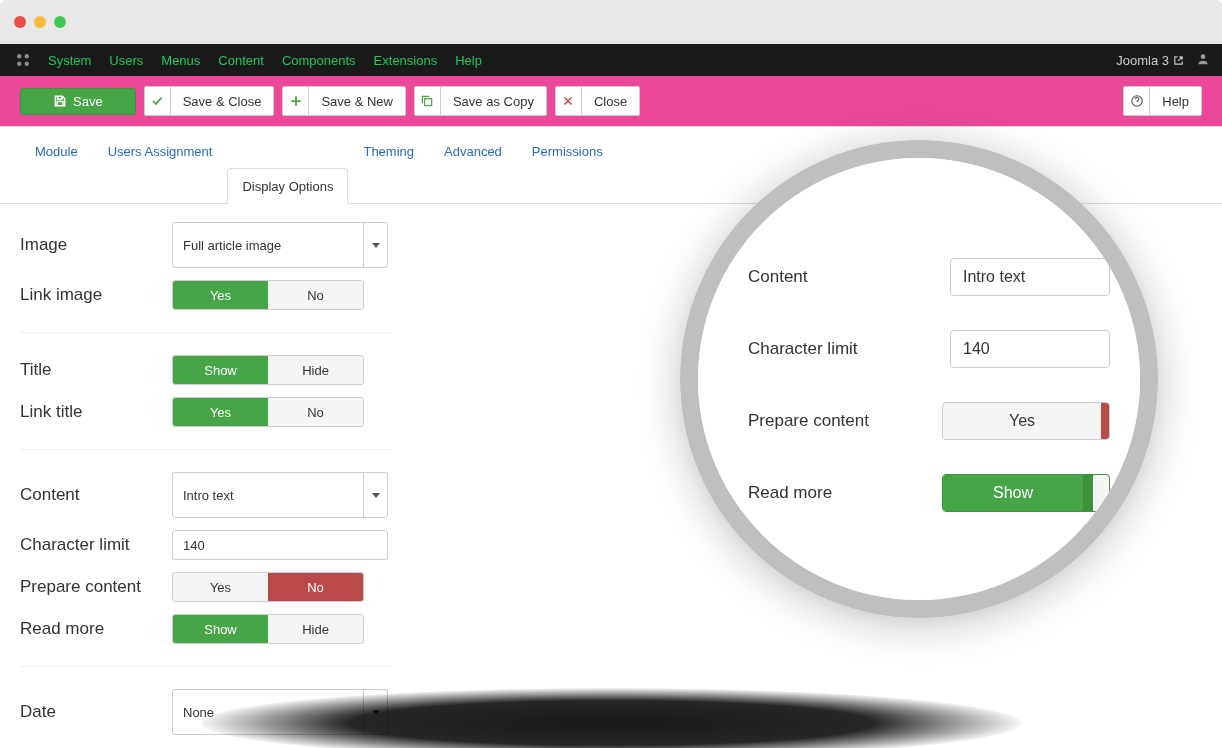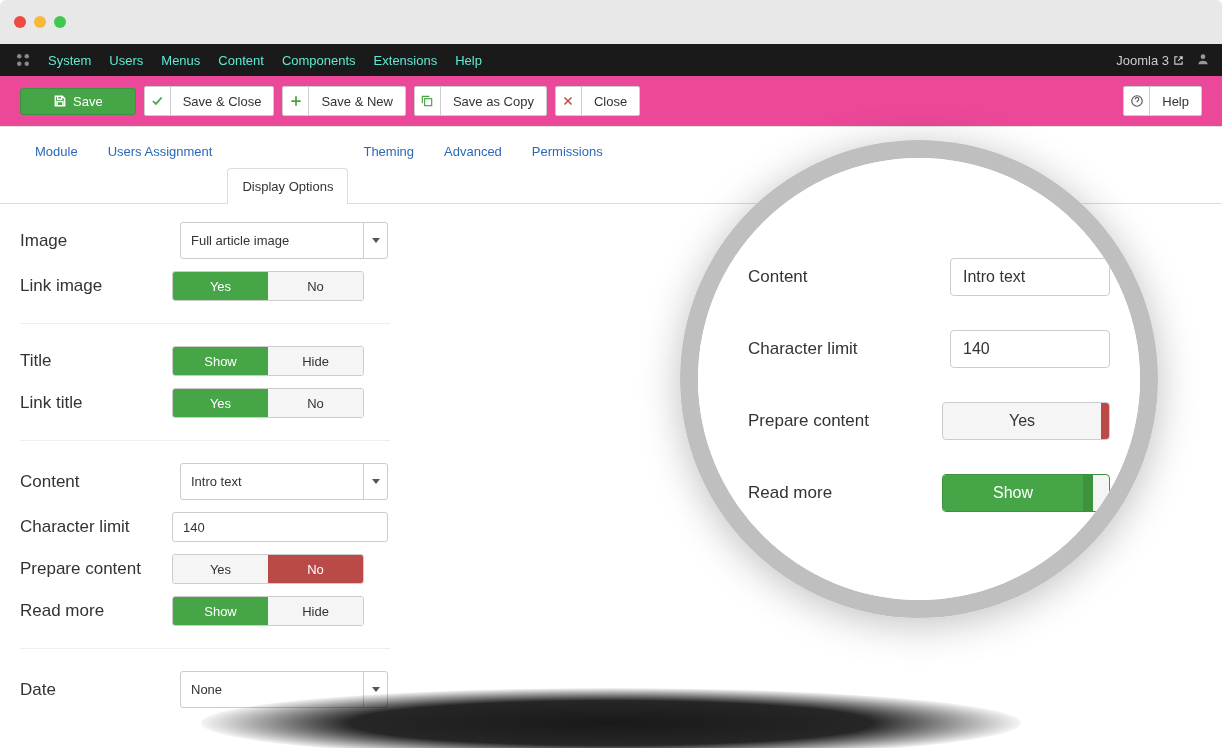--- a/index.html
+++ b/index.html
@@ -6,40 +6,40 @@
 body { font-family: -apple-system, BlinkMacSystemFont, "Segoe UI", Arial, sans-serif; font-size: 13px; color: #333; background: #fff; }
 .window { width: 1222px; height: 748px; position: relative; background: #fff; border-radius: 6px 6px 0 0; overflow: hidden; }
 .titlebar { height: 44px; background: #e8e8e8; display: flex; align-items: center; padding: 0 14px; gap: 8px; }
 .tb-dot { width: 12px; height: 12px; border-radius: 50%; }
 .tb-red { background: #ed4a41; }
 .tb-yellow { background: #f6b93b; }
 .tb-green { background: #3fc950; }
 .menubar { height: 32px; background: #1a1a1a; color: #999; display: flex; align-items: center; padding: 0 12px; font-size: 13px; }
 .menubar .logo { width: 22px; height: 22px; margin-right: 14px; display:flex; align-items:center; justify-content:center; }
 .menubar .logo svg { width: 18px; height: 18px; }
-.menubar .mitem { margin-right: 18px; cursor: pointer; color: #5eead4; }
+.menubar .mitem { margin-right: 18px; cursor: pointer; color: #22c55e; }
 .menubar .spacer { flex: 1; }
 .menubar .site { color: #ccc; margin-right: 12px; display:flex; align-items:center; gap:4px;}
 .menubar .user-icon { width:14px; height:14px; color:#999;}
 .toolbar { background: #ec4899; border-bottom: 1px solid #e0e0e0; padding: 10px 20px; display: flex; align-items: center; gap: 8px; }
 .btn { display: inline-flex; align-items: center; gap: 6px; padding: 5px 12px; border: 1px solid #ccc; background: #fff; border-radius: 3px; font-size: 13px; cursor: pointer; color:#333;}
 .btn.primary { background: #46a546; border-color: #3d933d; color: #fff; padding: 5px 32px; }
 .btn .ic { width: 14px; height: 14px; display:flex; align-items:center; justify-content:center;}
 .btn-group { display: inline-flex; border: 1px solid #ccc; border-radius: 2px; overflow: hidden; background:#fff;}
 .btn-group .ic-box { width: 26px; height: 28px; display:flex; align-items:center; justify-content:center; border-right:1px solid #ccc;}
 .btn-group .lbl { padding: 0 12px; display:flex; align-items:center; height:28px;}
 .toolbar .spacer { flex: 1; }
 .tabs { display: flex; padding: 0 20px; border-bottom: 1px solid #ddd; margin-top: 6px; text-align: right; }
 .tab { padding: 10px 14px; font-size: 13px; color: #2a69b8; cursor: pointer; border: 1px solid transparent; border-bottom: none; border-radius: 4px 4px 0 0; margin-bottom: -1px; }
 .tab.active { color: #333; background: #fff; border-color: #ddd; margin-top: 35px; }
 .form-area { padding: 18px 20px 40px; }
 .row { display: flex; align-items: center; margin-bottom: 12px; }
 .row .label { width: 152px; font-size: 17px; color: #333; }
 .row .control { width: 216px; }
-.select { display: flex; border: 1px solid #ccc; border-radius: 3px; height: 37px; background: #fff; overflow:hidden;margin-left:8px;}
+.select { display: flex; border: 1px solid #ccc; border-radius: 3px; height: 46px; background: #fff; overflow:hidden;}
 .select .sel-val { flex: 1; padding: 0 10px; display: flex; align-items: center; font-size: 13px; }
 .select .sel-caret { width: 24px; border-left: 1px solid #ccc; display: flex; align-items: center; justify-content: center; }
 .toggle { display: flex; border: 1px solid #ccc; border-radius: 3px; height: 30px; overflow: hidden; width: 192px;}
 .toggle .opt { flex: 1; display: flex; align-items: center; justify-content: center; font-size: 13px; cursor: pointer; background: #f5f5f5; color:#333;}
 .toggle .opt.on-green { background: #46a546; color: #fff; }
 .toggle .opt.on-red { background: #b94a48; color: #fff; }
 .input { width: 216px; height: 30px; border: 1px solid #ccc; border-radius: 3px; padding: 0 10px; font-size: 13px; display:flex; align-items:center; background:#fff;}
 .divider { height: 1px; background: #eee; margin: 22px 0; max-width: 370px; }
 .magnifier { position: absolute; top: 140px; left: 680px; width: 478px; height: 478px; border-radius: 50%; box-shadow: 0 6px 40px rgba(0,0,0,0.25), inset 0 0 0 18px #bfbfbf; background: radial-gradient(circle at 35% 30%, #fff 0%, #fafafa 60%, #f3f3f3 100%); overflow: hidden; }
 .mag-inner { position: absolute; inset: 18px; border-radius: 50%; overflow: hidden; background:#fff;}

